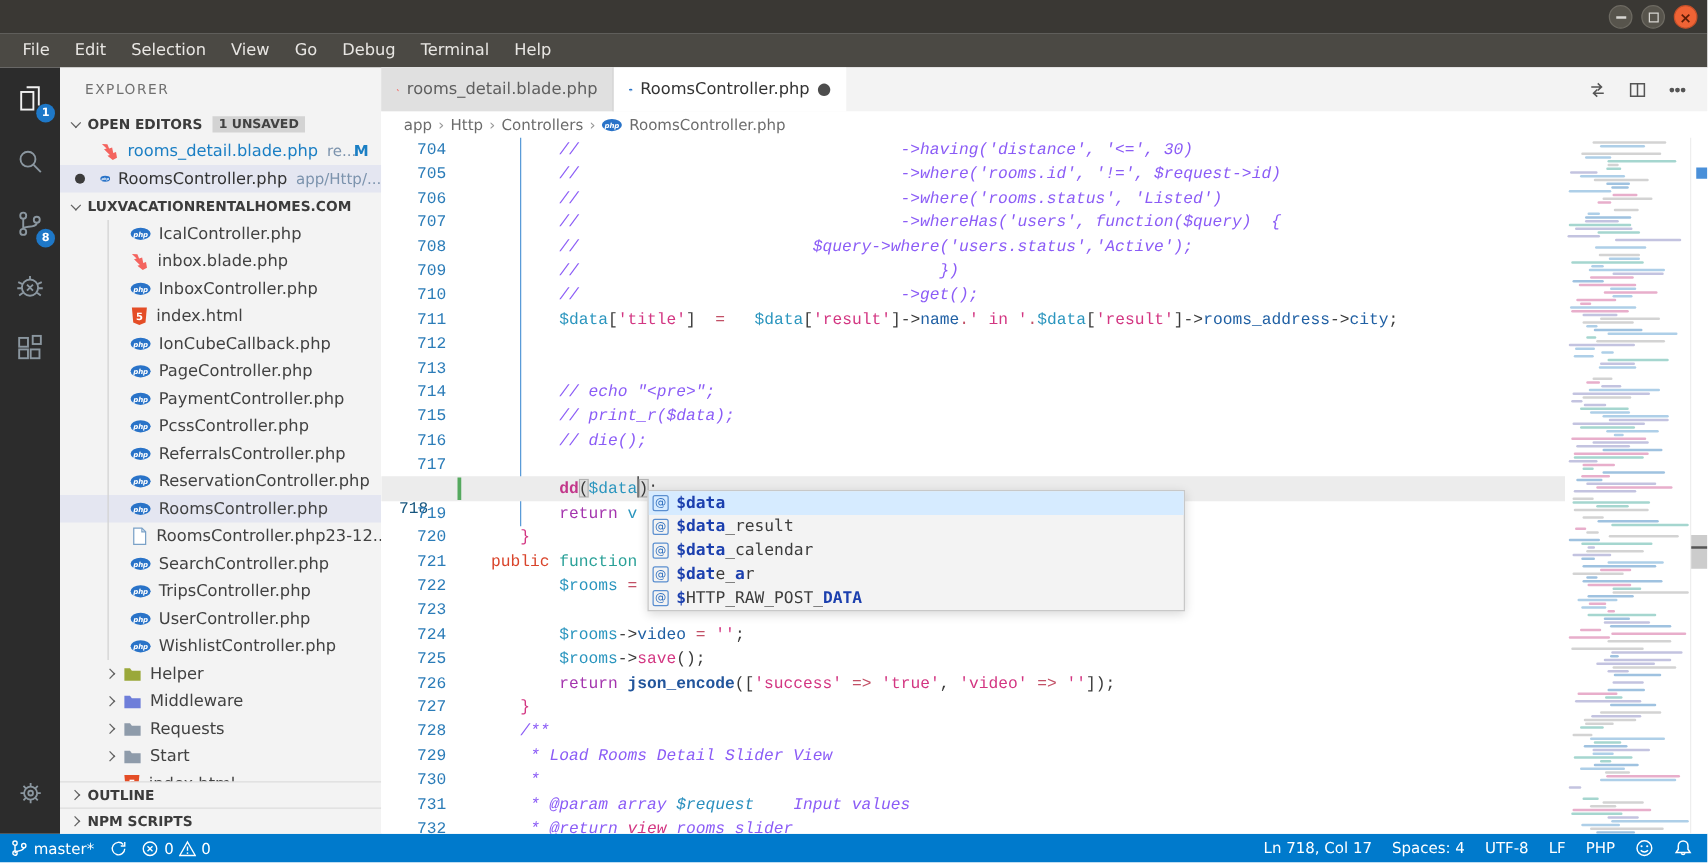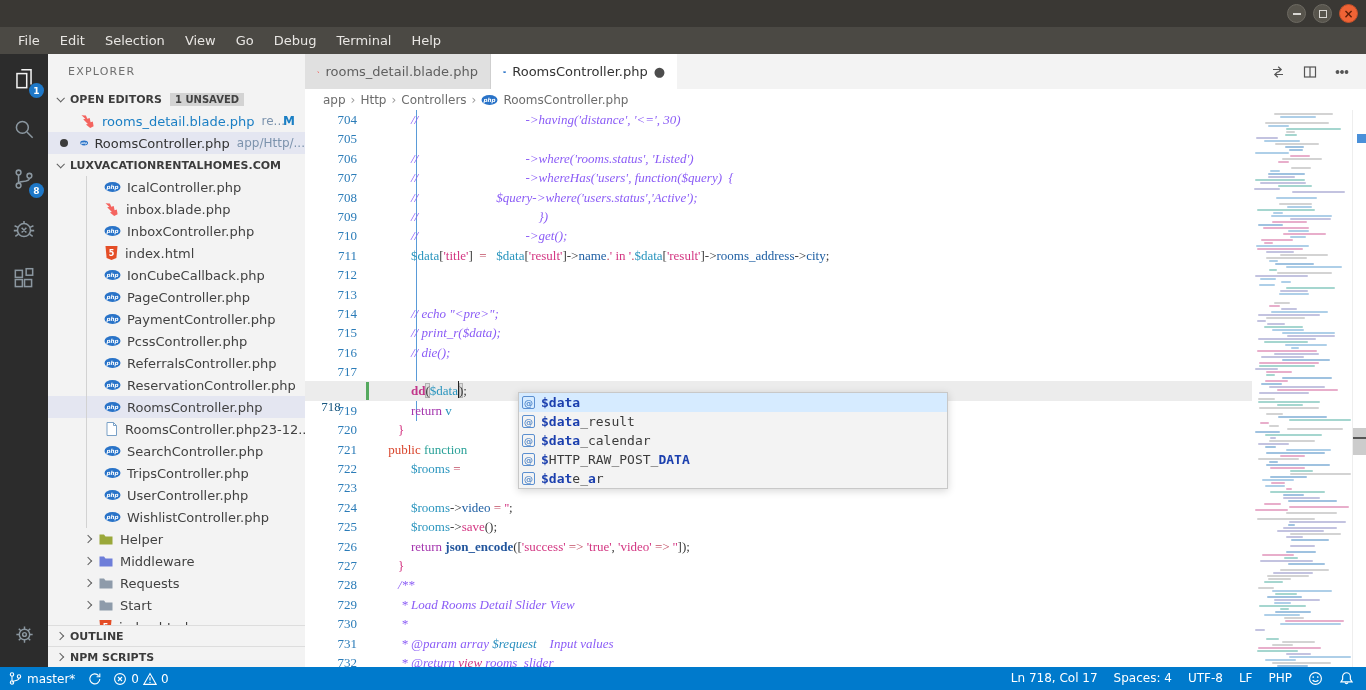--- a/index.html
+++ b/index.html
@@ -70,21 +70,21 @@
   .tab.inactive{background:#e0e0e0;color:#5f5f5f;border-right:1px solid #cfcfcf}
   .tab.active{background:#fff;color:#333}
   .tab .dot{margin-left:auto;font-size:13px;color:#4d4d4d}
   .tab-actions{margin-left:auto;display:flex;align-items:center;gap:16px;padding-right:16px}
   .tab-actions svg{stroke:#555;fill:none;stroke-width:1.2}
   .breadcrumb{height:21px;display:flex;align-items:center;padding-left:18px;font-size:12px;color:#6c6c6c;gap:5px;flex-shrink:0;white-space:nowrap}
   .bc-sep{color:#9a9a9a}
 
   
   .code-wrap{flex:1;display:flex;position:relative;overflow:hidden}
-  .scroller{flex:1;position:relative;overflow:hidden;font-family:Liberation Serif, serif;font-size:13px;line-height:19.4px;min-width:0}
+  .scroller{flex:1;position:relative;overflow:hidden;font-family:Liberation Mono, monospace;font-size:13px;line-height:19.4px;min-width:0}
   .iguide{position:absolute;left:111px;top:0;width:1px;height:311px;background:#5a9bd8}
   .line{position:relative;height:19.4px;white-space:pre;padding-left:80px;color:#333}
   .line.cur{background:#ececec}
   .lnum{position:absolute;left:0;top:0;width:52px;text-align:right;color:#2b7cb8}
   .lnum.act{color:#17567e}
   .gitbar{position:absolute;left:61px;top:1px;bottom:1px;width:3px;background:#55a95f}
   .sg.cm{color:#8b5cf6;font-style:italic}
   .sg.cmv{color:#2a8fbe;font-style:italic}
   .sg.cms{color:#d33682;font-style:italic}
   .sg.v{color:#2a95be}
@@ -463,21 +463,21 @@
             <text x="8.5" y="10.3" font-size="5.6" fill="#fff" font-style="italic" font-weight="bold" text-anchor="middle" font-family="DejaVu Sans">php</text>
           </svg>
         <span>RoomsController.php</span>
       </div>
 
       <div class="code-wrap">
         <div class="scroller">
           <div class="iguide"></div>
           <div id="code-lines">
               <div class="line"><span class="lnum">704</span><span class="sg cm">        //                                 -&gt;having('distance', '&lt;=', 30)</span></div>
-              <div class="line"><span class="lnum">705</span></div>
+              <div class="line"><span class="lnum">705</span><span class="sg cm">        //                                 -&gt;where('rooms.id', '!=', $request-&gt;id)</span></div>
               <div class="line"><span class="lnum">706</span><span class="sg cm">        //                                 -&gt;where('rooms.status', 'Listed')</span></div>
               <div class="line"><span class="lnum">707</span><span class="sg cm">        //                                 -&gt;whereHas('users', function($query)  {</span></div>
               <div class="line"><span class="lnum">708</span><span class="sg cm">        //                        $query-&gt;where('users.status','Active');</span></div>
               <div class="line"><span class="lnum">709</span><span class="sg cm">        //                                     })</span></div>
               <div class="line"><span class="lnum">710</span><span class="sg cm">        //                                 -&gt;get();</span></div>
               <div class="line"><span class="lnum">711</span><span class="sg ws">        </span><span class="sg v">$data</span><span class="sg p">[</span><span class="sg s">'title'</span><span class="sg p">]</span><span class="sg ws">  </span><span class="sg op">=</span><span class="sg ws">   </span><span class="sg v">$data</span><span class="sg p">[</span><span class="sg s">'result'</span><span class="sg p">]</span><span class="sg p">-&gt;</span><span class="sg prop">name</span><span class="sg op">.</span><span class="sg s">' in '</span><span class="sg op">.</span><span class="sg v">$data</span><span class="sg p">[</span><span class="sg s">'result'</span><span class="sg p">]</span><span class="sg p">-&gt;</span><span class="sg prop">rooms_address</span><span class="sg p">-&gt;</span><span class="sg prop">city</span><span class="sg p">;</span></div>
               <div class="line"><span class="lnum">712</span></div>
               <div class="line"><span class="lnum">713</span></div>
               <div class="line"><span class="lnum">714</span><span class="sg cm">        // echo "&lt;pre&gt;";</span></div>
               <div class="line"><span class="lnum">715</span><span class="sg cm">        // print_r($data);</span></div>
@@ -693,22 +693,22 @@
           <div class="cline"></div>
         </div>
       </div>
     </div>
   </div>
 
   <div class="suggest" id="suggest">
       <div class="sug-row sel"><span class="sug-ic"></span><span><span class="m">$data</span></span></div>
       <div class="sug-row"><span class="sug-ic"></span><span><span class="m">$data</span><span>_result</span></span></div>
       <div class="sug-row"><span class="sug-ic"></span><span><span class="m">$data</span><span>_calendar</span></span></div>
+      <div class="sug-row"><span class="sug-ic"></span><span><span class="m">$dat</span><span>e_</span><span class="m">a</span><span>r</span></span></div>
       <div class="sug-row"><span class="sug-ic"></span><span><span class="m">$</span><span>HTTP_RAW_POST_</span><span class="m">DATA</span></span></div>
-      <div class="sug-row"><span class="sug-ic"></span><span><span class="m">$dat</span><span>e_</span><span class="m">a</span><span>r</span></span></div>
     </div>
 
   <div class="statusbar">
     <div class="st">
       <svg width="15" height="15" viewBox="0 0 15 15">
           <circle cx="4" cy="3.5" r="1.7"></circle>
           <circle cx="4" cy="11.5" r="1.7"></circle>
           <circle cx="11" cy="5.5" r="1.7"></circle>
           <path d="M4 5.2 v4.6 M11 7.2 c0 3.3 -7 1.8 -7 4.3"></path>
         </svg>

